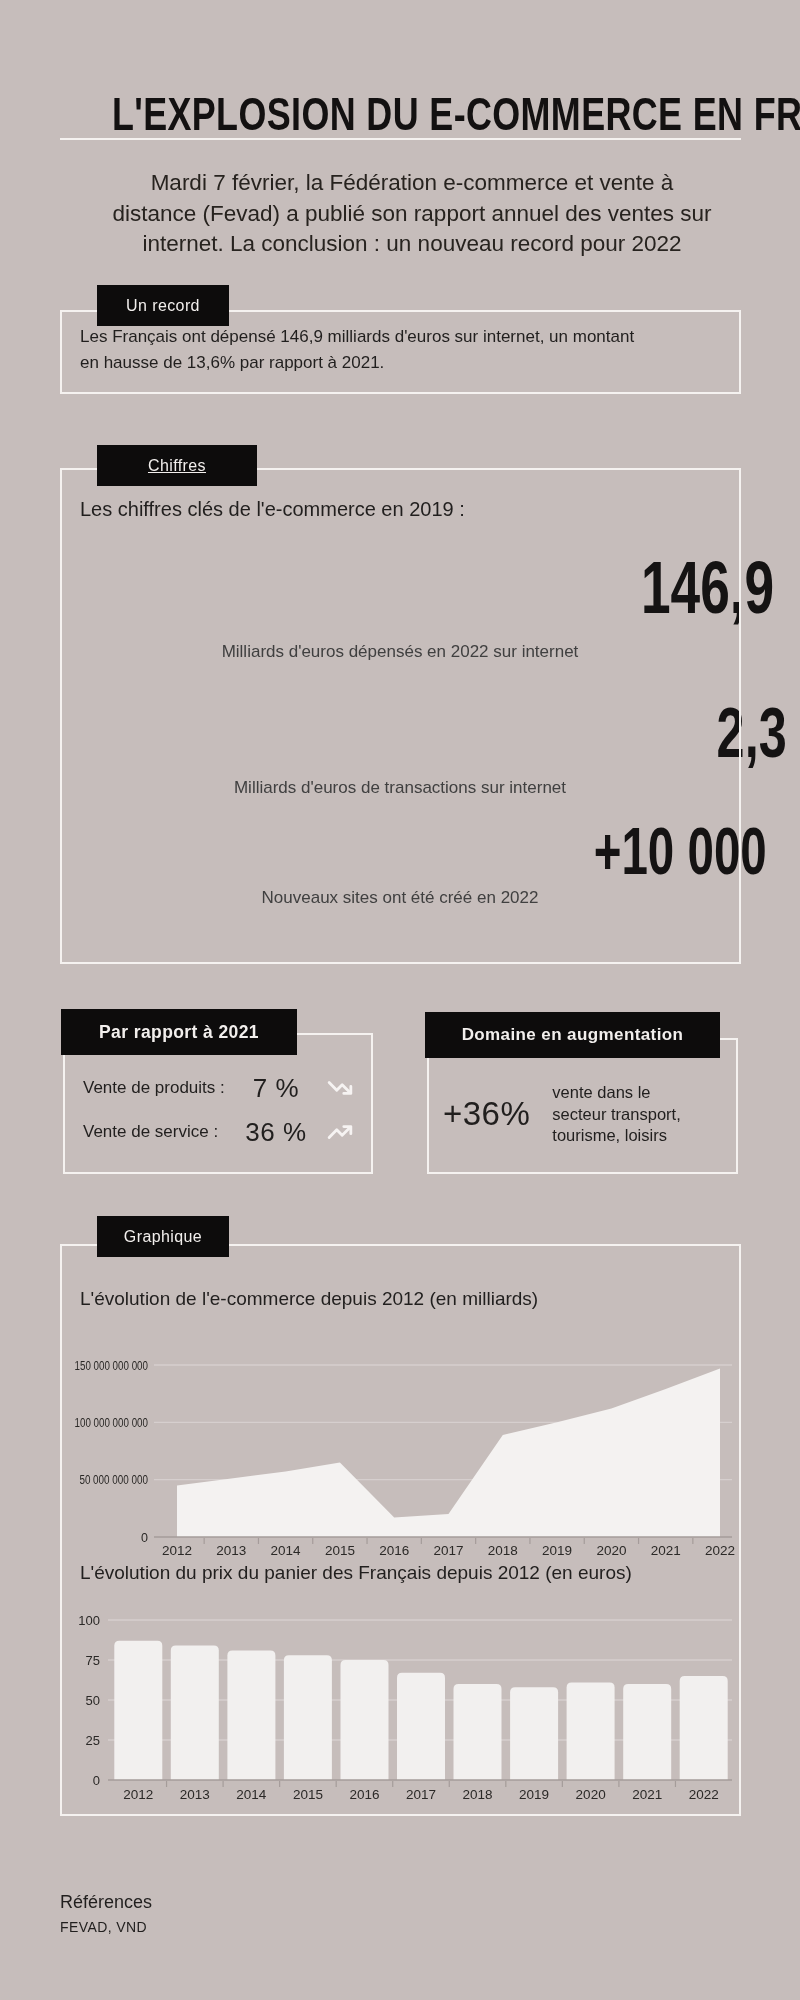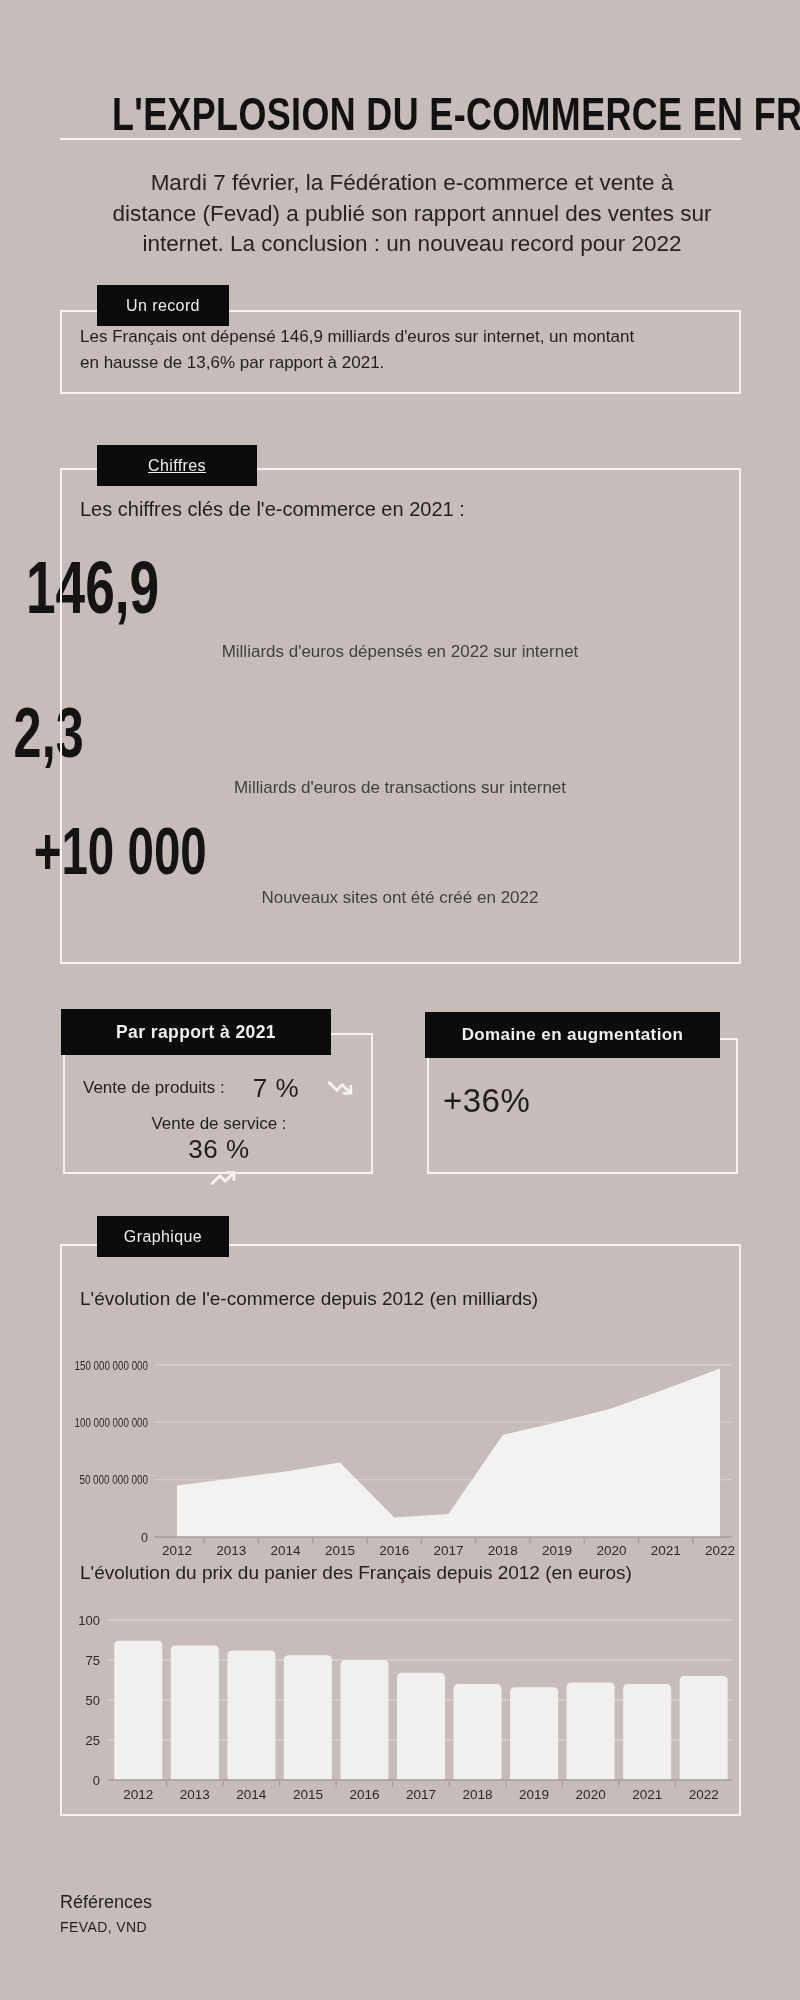--- a/index.html
+++ b/index.html
@@ -17,21 +17,21 @@
   .intro{left:80px;top:156px;width:640px;text-align:center;font-size:22.5px;line-height:30.5px;
          white-space:pre-line;color:#27231f;}
   
   .label-box{background:#0d0c0c;color:#f2efed;z-index:3;display:flex;align-items:center;justify-content:center;}
   .label-sm{font-size:16px;letter-spacing:.4px;margin-left:38px;}
   .label-bold{font-weight:700;letter-spacing:.4px;}
   
   .frame{border:2px solid #f5f2f0;box-sizing:border-box;z-index:1;}
   .record-text{left:80px;top:324px;width:636px;font-size:17px;line-height:26px;white-space:pre-line;}
   .chiffres-intro{left:80px;top:498px;font-size:20px;}
-  .stat-value{left:0;width:800px;text-align:left;font-weight:700;color:#151313;}
+  .stat-value{left:0;width:800px;text-align:right;font-weight:700;color:#151313;}
   .stat-caption{left:0;width:800px;text-align:center;font-size:17px;color:#404040;}
   
   .cmp-row{display:flex;align-items:center;width:272px;height:36px;}
   .cmp-label{font-size:17px;flex:1;}
   .cmp-value{font-size:26px;width:82px;text-align:center;letter-spacing:.5px;}
   .trend{width:30px;height:26px;margin-left:8px;flex:0 0 auto;}
   
   .domain-flex{display:flex;align-items:center;}
   .domain-value{font-size:33px;letter-spacing:.5px;}
   .domain-desc{margin-left:22px;width:170px;font-size:16.5px;line-height:21.5px;white-space:pre-line;}
@@ -56,59 +56,62 @@
     <span>Un record</span>
   </div>
   <div class="abs frame" style="left:60px;top:310px;width:681px;height:84px;"></div>
   <p class="abs record-text" style="margin:0">Les Français ont dépensé 146,9 milliards d'euros sur internet, un montant
 en hausse de 13,6% par rapport à 2021.</p>
 
   <div class="abs label-box label-sm" style="left:59px;top:445px;width:160px;height:41px;text-decoration:underline;">
     <span>Chiffres</span>
   </div>
   <div class="abs frame" style="left:60px;top:468px;width:681px;height:496px;"></div>
-  <div class="abs chiffres-intro">Les chiffres clés de l'e-commerce en 2021 :</div>
+  <div class="abs chiffres-intro">Les chiffres clés de l'e-commerce en 2019 :</div>
 
   <div class="abs stat-value" style="top:545px;font-size:74px;line-height:86px;"><span class="condensed" style="transform:scaleX(.72)">146,9</span></div>
   <div class="abs stat-caption" style="top:642px;">Milliards d'euros dépensés en 2022 sur internet</div>
 
   <div class="abs stat-value" style="top:692px;font-size:70px;line-height:82px;"><span class="condensed" style="transform:scaleX(.72)">2,3</span></div>
   <div class="abs stat-caption" style="top:778px;">Milliards d'euros de transactions sur internet</div>
 
   <div class="abs stat-value" style="top:812px;font-size:66px;line-height:78px;"><span class="condensed" style="transform:scaleX(.72)">+10 000</span></div>
   <div class="abs stat-caption" style="top:888px;">Nouveaux sites ont été créé en 2022</div>
 
-  <div class="abs label-box label-bold" style="left:61px;top:1009px;width:270px;height:46px;font-size:17.5px;">
+  <div class="abs label-box label-bold" style="left:61px;top:1009px;width:236px;height:46px;font-size:17.5px;">
     <span>Par rapport à 2021</span>
   </div>
   <div class="abs frame" style="left:63px;top:1033px;width:310px;height:141px;"></div>
 
   <div class="abs cmp-row" style="left:83px;top:1070px;">
     <span class="cmp-label">Vente de produits :</span>
     <span class="cmp-value">7 %</span>
     <svg class="trend" viewBox="0 0 24 24" fill="none" stroke="#f6f3f2" stroke-width="2.6" stroke-linecap="round" stroke-linejoin="round">
       <polyline points="2,7 9,14 14,9 21,16"></polyline>
       <polyline points="15.5,17 22,17 22,10.5"></polyline>
     </svg>
   </div>
-  <div class="abs cmp-row" style="left:83px;top:1114px;flex-direction:column;">
+  <div class="abs cmp-row" style="left:83px;top:1114px;">
     <span class="cmp-label">Vente de service :</span>
     <span class="cmp-value">36 %</span>
     <svg class="trend" viewBox="0 0 24 24" fill="none" stroke="#f6f3f2" stroke-width="2.6" stroke-linecap="round" stroke-linejoin="round">
       <polyline points="2,17 9,10 14,15 21,8"></polyline>
       <polyline points="15.5,7 22,7 22,13.5"></polyline>
     </svg>
   </div>
 
   <div class="abs label-box label-bold" style="left:425px;top:1012px;width:295px;height:46px;font-size:17px;">
     <span>Domaine en augmentation</span>
   </div>
   <div class="abs frame" style="left:427px;top:1038px;width:311px;height:136px;"></div>
   <div class="abs domain-flex" style="left:443px;top:1082px;">
     <span class="domain-value">+36%</span>
+    <span class="domain-desc">vente dans le
+secteur transport,
+tourisme, loisirs</span>
   </div>
 
   <div class="abs label-box label-sm" style="left:59px;top:1216px;width:132px;height:41px;">
     <span>Graphique</span>
   </div>
   <div class="abs frame" style="left:60px;top:1244px;width:681px;height:572px;"></div>
 
   <div class="abs chart-title" style="left:80px;top:1288px;">L'évolution de l'e-commerce depuis 2012 (en milliards)</div>
   <svg id="chart-area" class="abs" style="left:72px;top:1332px;" width="665" height="228" viewBox="0 0 665 228">
       <line x1="82" y1="33" x2="660" y2="33" stroke="#d6cfce" stroke-width="1.4"></line>

